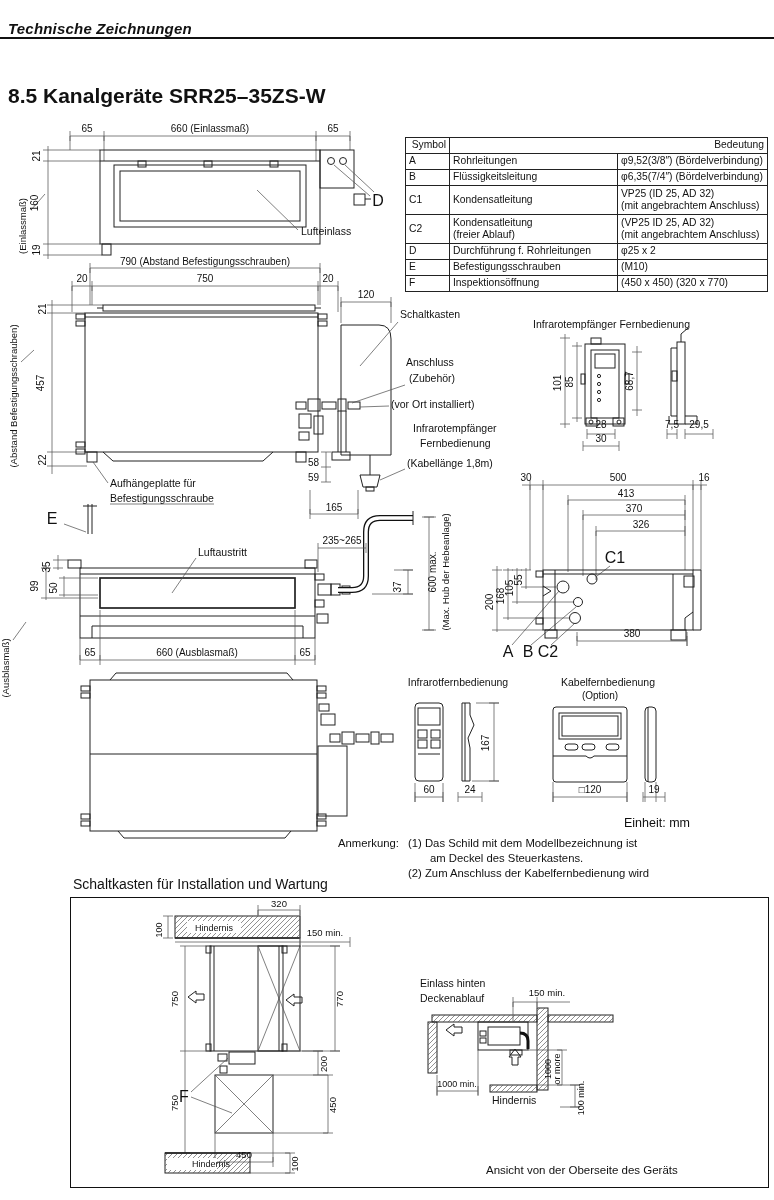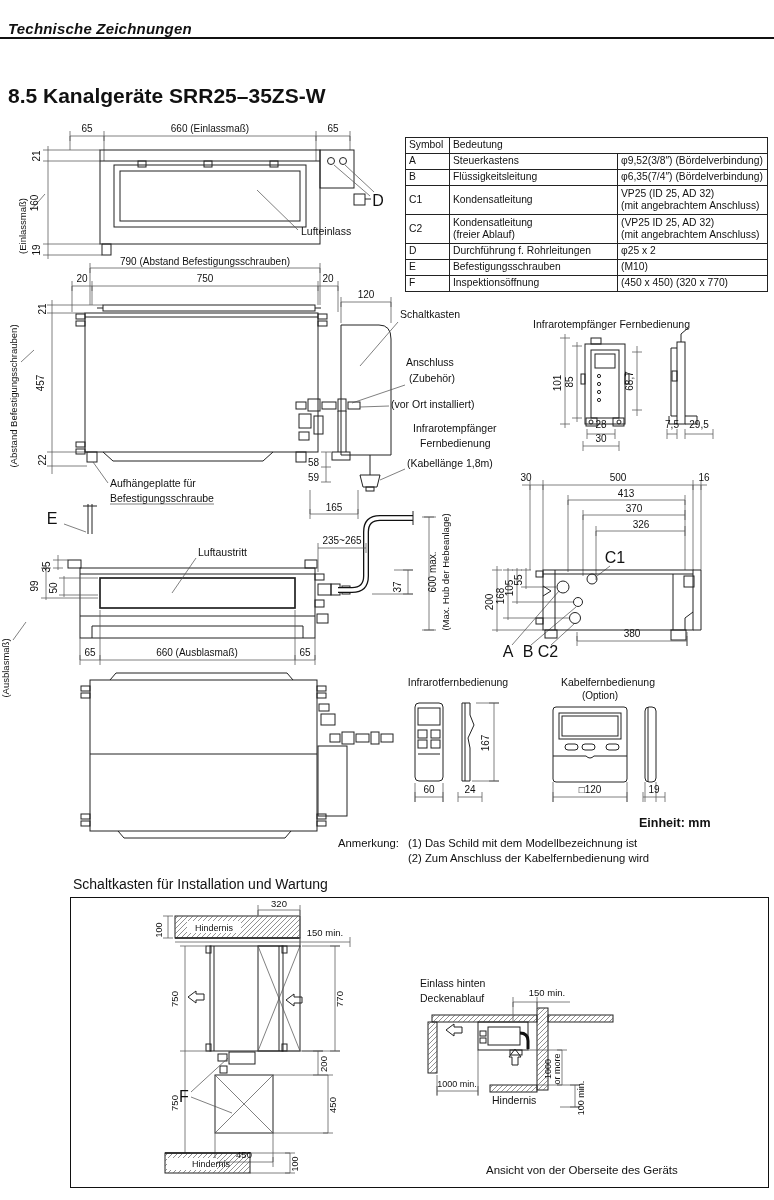--- a/index.html
+++ b/index.html
@@ -4,41 +4,41 @@
 <style>
   *{margin:0;padding:0;box-sizing:border-box}
   html,body{background:#fff}
   body{width:774px;height:1200px;position:relative;font-family:"Liberation Sans",sans-serif;color:#111}
   .abs{position:absolute}
   .hdr{left:8px;top:20px;font-style:italic;font-weight:700;font-size:15px;letter-spacing:.2px}
   .hdr-rule{left:0;top:37px;width:774px;border-top:2px solid #111;height:0}
   .sect{left:8px;top:84px;font-weight:700;font-size:21px}
   table.symtab{position:absolute;left:405px;top:137px;border-collapse:collapse;table-layout:fixed}
   .symtab th,.symtab td{border:1px solid #222;font-size:10.3px;line-height:1.18;padding:0 3px;font-weight:400;text-align:left;vertical-align:middle}
-  .symtab th{text-align:left}
+  .symtab th{text-align:right}
   .symtab .csym{width:44px;}
   .symtab .cnm{width:168px}
   .symtab .cvl{width:150px;white-space:nowrap}
   .symtab tr.h1{height:16px}
   .symtab tr.h2{height:29px}
   svg.abs{overflow:visible}
   svg line,svg path,svg rect,svg circle,svg polyline,svg polygon{stroke:#222;stroke-width:1;fill:none}
   svg .d{stroke:#555;stroke-width:.75}
   svg .bold{stroke-width:1.7}
   svg .wh{fill:#fff;stroke:none}
   svg .pipe{stroke:#111;stroke-width:6;stroke-linecap:butt}
   svg .pipec{stroke:#fff;stroke-width:3.4}
   svg .pp{stroke:#111;stroke-width:3}
   svg .hx{stroke:#555;stroke-width:.65}
   svg text{stroke:none;fill:#111;font-family:"Liberation Sans",sans-serif;font-size:10px;text-anchor:middle}
   svg text.s{font-size:9px}
   svg text.s2{font-size:9.5px}
   svg text.l{font-size:10.5px;text-anchor:start}
   svg text.big{font-size:16px}
-  .einheit{left:639px;top:816px;font-size:12.5px;font-weight:700}
+  .einheit{left:624px;top:816px;font-size:12.5px;font-weight:400}
   .notes{left:338px;top:836px;width:432px;font-size:11.3px;line-height:15px}
   .notes .r1{display:flex}
   .notes .lab{width:70px;flex:none}
   .notes .i1{padding-left:70px}
   .notes .i2{padding-left:92px}
   .platz-title{left:73px;top:876px;font-size:14px}
   .platz-box{left:70px;top:897px;width:699px;height:291px;border:1.6px solid #111}
   .caption{left:486px;top:1164px;font-size:11.5px}
 </style>
 </head>
@@ -49,21 +49,21 @@
 <div class="abs sect">8.5  Kanalgeräte SRR25–35ZS-W</div>
 
 <table class="symtab">
   <tbody>
       <tr class="h1">
     <th class="csym">Symbol</th>
     <th class="cnm" colspan="2">Bedeutung</th>
   </tr>
   <tr class="h1">
     <td class="csym">A</td>
-    <td class="cnm">Steuerkastens</td>
+    <td class="cnm">Rohrleitungen</td>
     <td class="cvl">φ9,52(3/8″) (Bördelverbindung)</td>
   </tr>
   <tr class="h1">
     <td class="csym">B</td>
     <td class="cnm">Flüssigkeitsleitung</td>
     <td class="cvl">φ6,35(7/4″) (Bördelverbindung)</td>
   </tr>
   <tr class="h2">
     <td class="csym">C1</td>
     <td class="cnm">Kondensatleitung</td>
@@ -372,20 +372,21 @@
   <text x="316" y="123">19</text>
 </svg>
 
 <div class="abs einheit">Einheit: mm</div>
 
 <div class="abs notes">
   <div class="r1">
     <span class="lab">Anmerkung:</span>
     <span>(1) Das Schild mit dem Modellbezeichnung ist</span>
   </div>
+  <div class="i2">am Deckel des Steuerkastens.</div>
   <div class="i1">(2) Zum Anschluss der Kabelfernbedienung wird</div>
 </div>
 
 <div class="abs platz-title">Schaltkasten für Installation und Wartung</div>
 <div class="abs platz-box"></div>
 
 <svg class="abs" style="left:80px;top:900px" width="346" height="286">
   <g>
     <rect x="95" y="16" width="125" height="22"></rect>
       <path d="M95.0 19.0L98.0 16.0M95.0 24.0L103.0 16.0M95.0 29.0L108.0 16.0M95.0 34.0L113.0 16.0M96.0 38.0L118.0 16.0M101.0 38.0L123.0 16.0M106.0 38.0L128.0 16.0M111.0 38.0L133.0 16.0M116.0 38.0L138.0 16.0M121.0 38.0L143.0 16.0M126.0 38.0L148.0 16.0M131.0 38.0L153.0 16.0M136.0 38.0L158.0 16.0M141.0 38.0L163.0 16.0M146.0 38.0L168.0 16.0M151.0 38.0L173.0 16.0M156.0 38.0L178.0 16.0M161.0 38.0L183.0 16.0M166.0 38.0L188.0 16.0M171.0 38.0L193.0 16.0M176.0 38.0L198.0 16.0M181.0 38.0L203.0 16.0M186.0 38.0L208.0 16.0M191.0 38.0L213.0 16.0M196.0 38.0L218.0 16.0M201.0 38.0L220.0 19.0M206.0 38.0L220.0 24.0M211.0 38.0L220.0 29.0M216.0 38.0L220.0 34.0" class="hx"></path>

